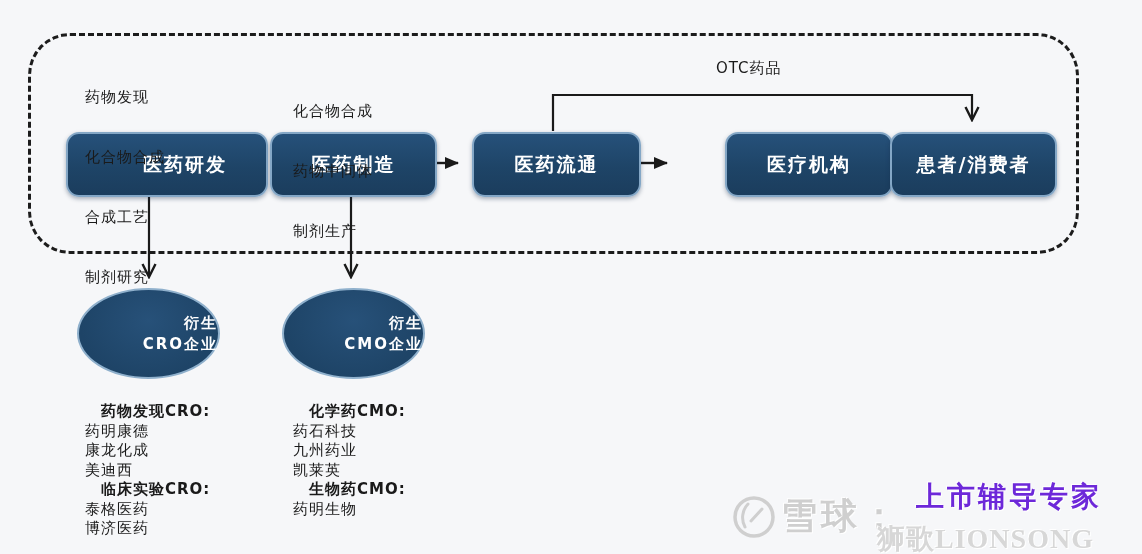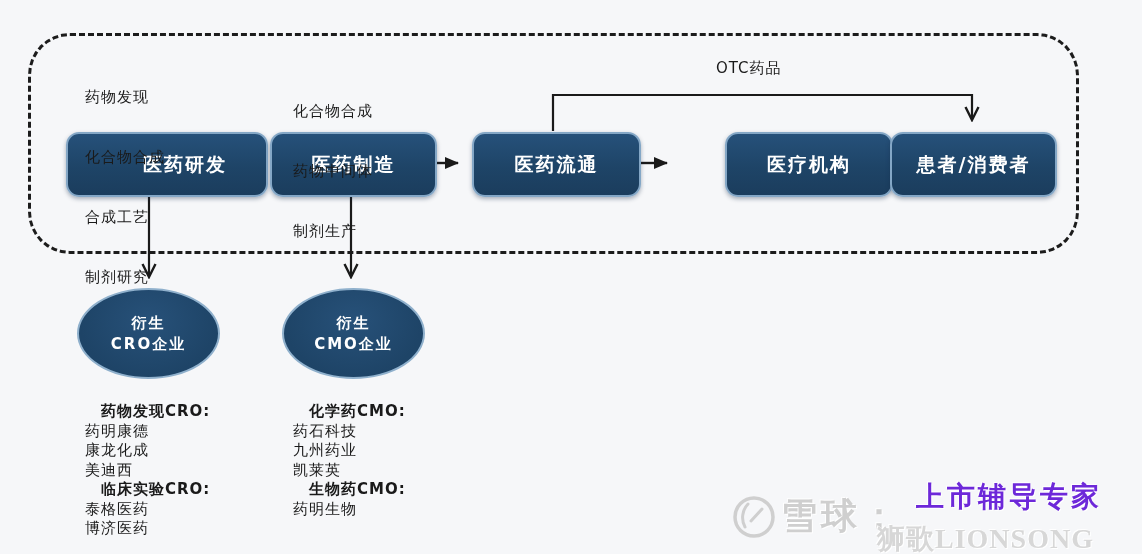--- a/index.html
+++ b/index.html
@@ -25,21 +25,21 @@
   .note{
     position:absolute;color:#1a1a1a;font-size:15px;line-height:20px;
     letter-spacing:1px;white-space:pre;
   }
   .otc-label{position:absolute;color:#1a1a1a;font-size:15px;letter-spacing:1px;}
 
   .ellipse{
     position:absolute;top:288px;width:139px;height:87px;border-radius:50%;
     background:radial-gradient(ellipse at 50% 35%, #275179 0%, #1e4467 70%);
     border:2px solid #8fb0cc;
-    color:#ffffff;display:flex;flex-direction:column;align-items:center;justify-content:center;
+    color:#ffffff;display:flex;flex-direction:column;align-items:flex-end;justify-content:center;
     font-size:15px;font-weight:600;letter-spacing:2px;line-height:21px;
   }
 
   .company-list{position:absolute;color:#1a1a1a;font-size:15px;}
   .company-list div{line-height:19.5px;letter-spacing:1px;}
   .company-list .group-title{font-weight:700;margin-left:16px;}
 
   .watermark{position:absolute;left:0;top:0;width:949px;height:554px;pointer-events:none;font-family:Liberation Serif, serif;}
   .wm-text{
     position:absolute;font-weight:700;white-space:nowrap;

